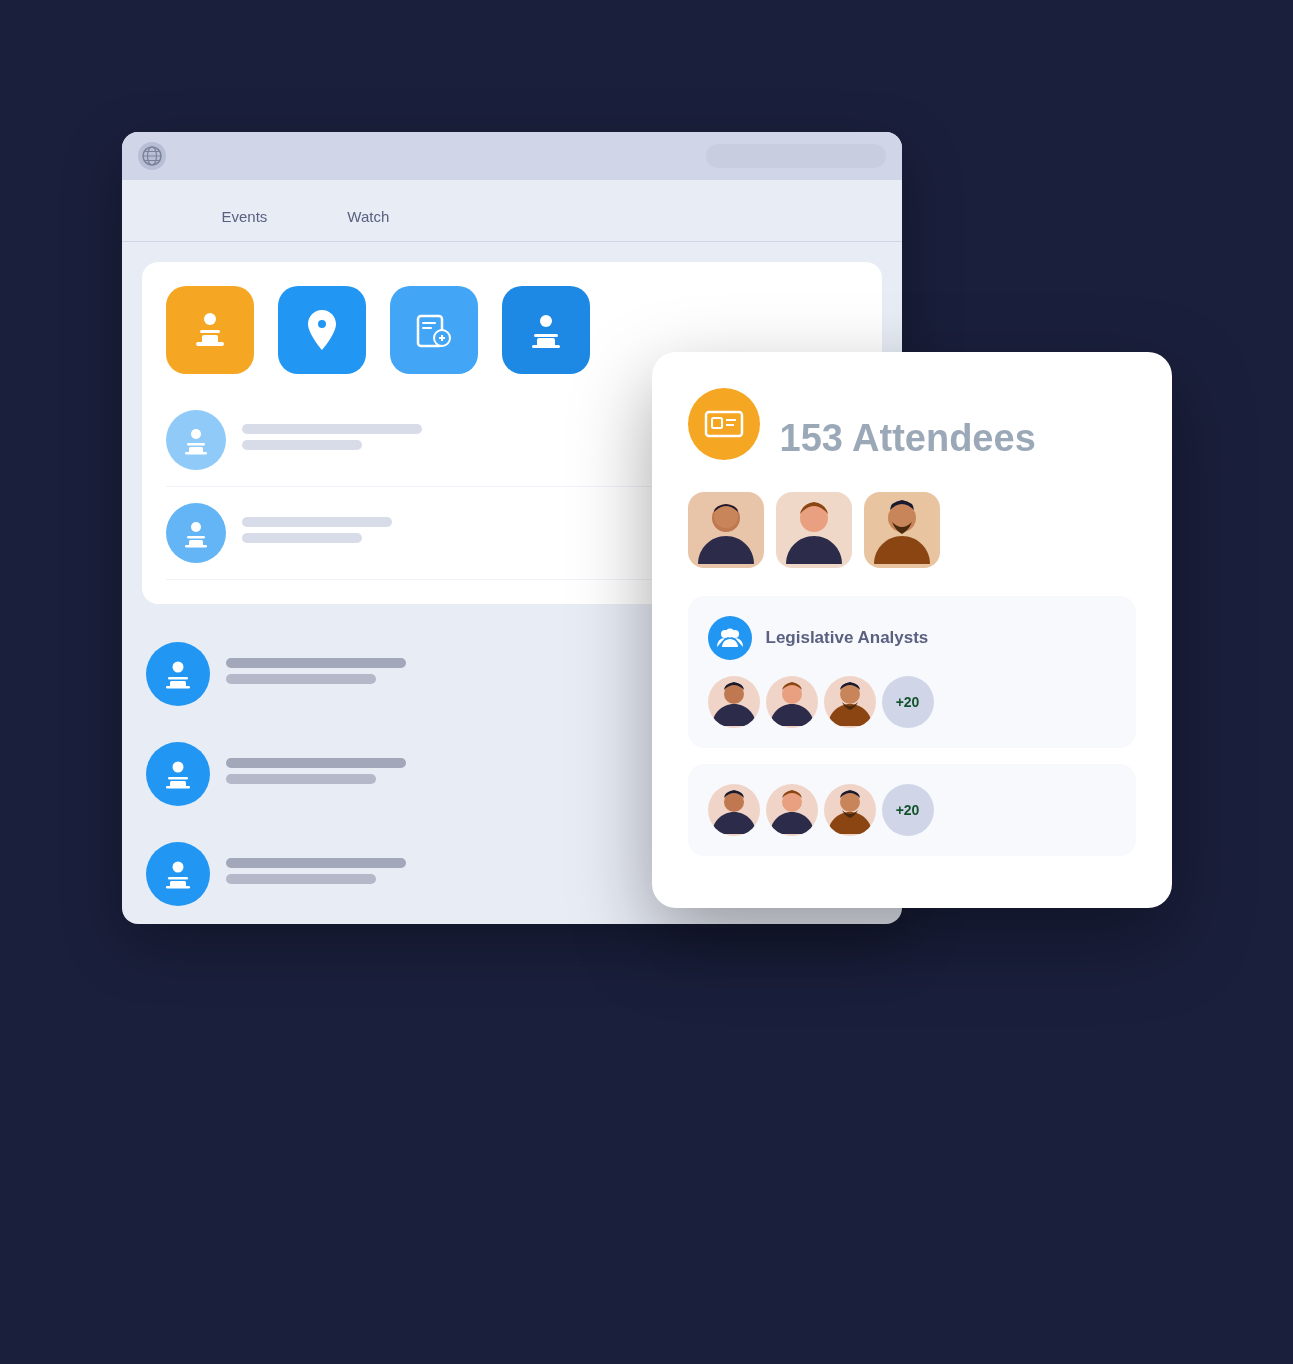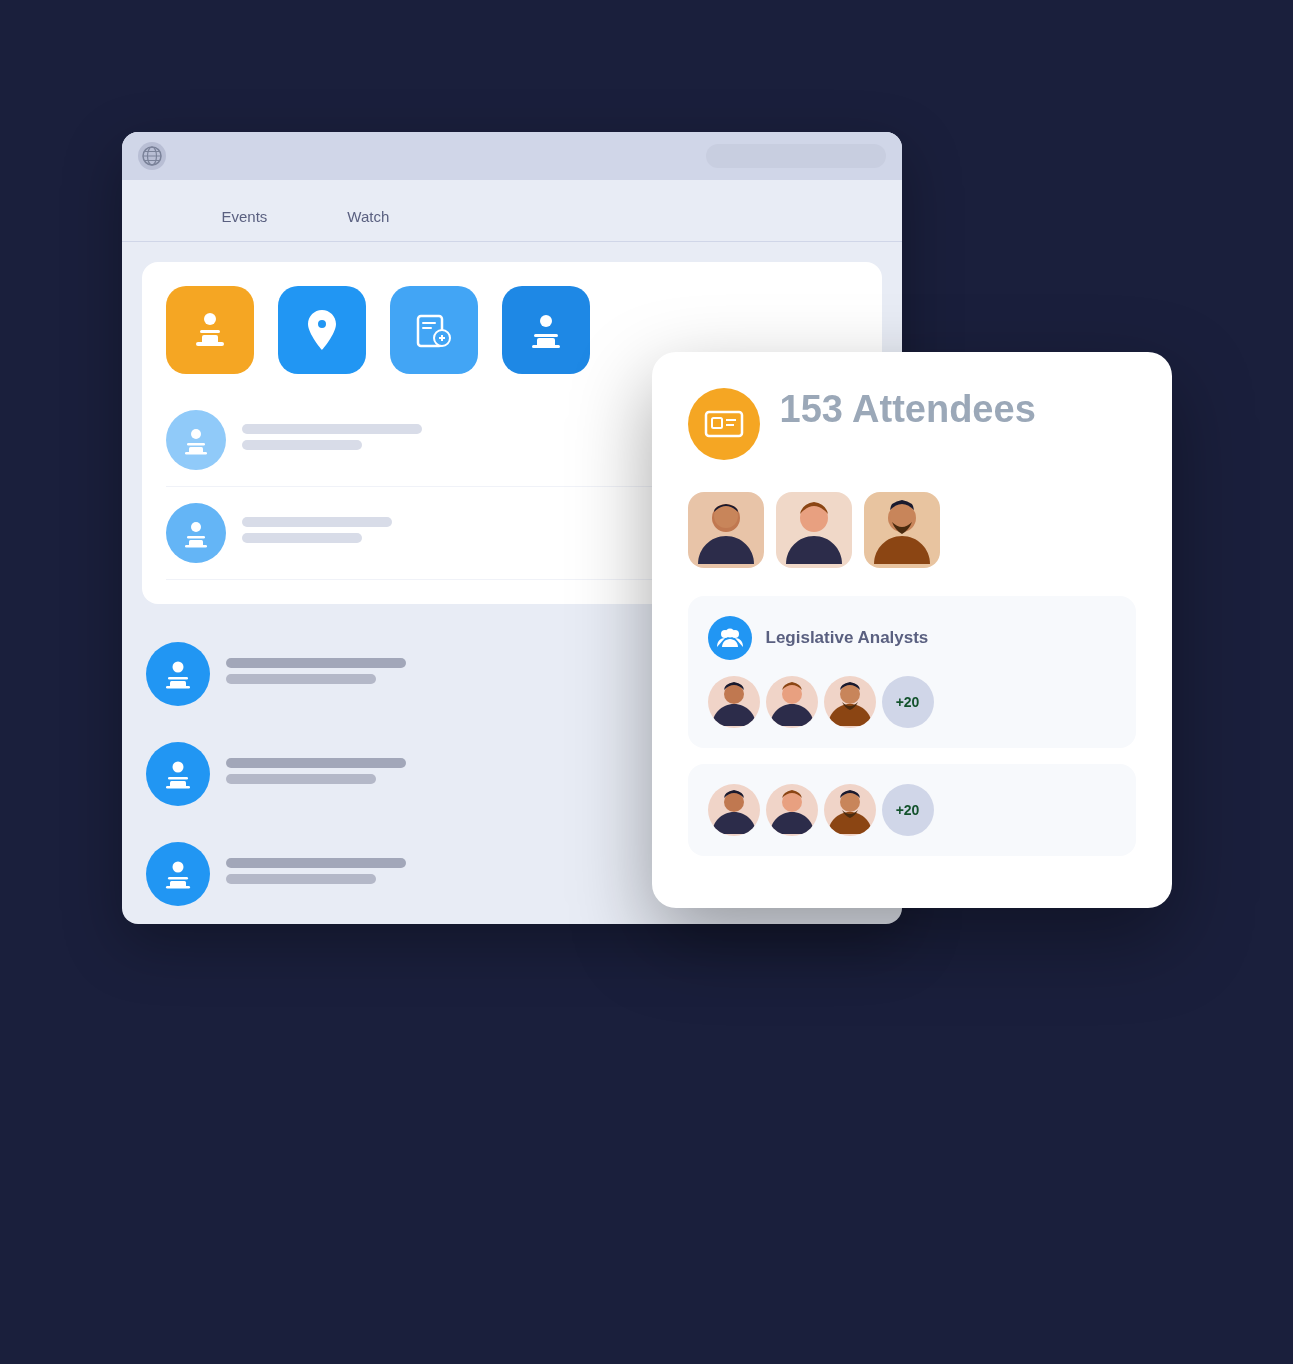--- a/index.html
+++ b/index.html
@@ -198,21 +198,21 @@
       width: 520px;
       background: white;
       border-radius: 24px;
       box-shadow: 0 30px 80px rgba(0,0,0,0.35);
       padding: 36px;
       z-index: 10;
     }
 
     .attendees-header {
       display: flex;
-      align-items: flex-start;
+      align-items: flex-end;
       gap: 20px;
       margin-bottom: 32px;
     }
 
     .attendees-icon {
       width: 72px;
       height: 72px;
       border-radius: 50%;
       background: #f5a623;
       display: flex;

